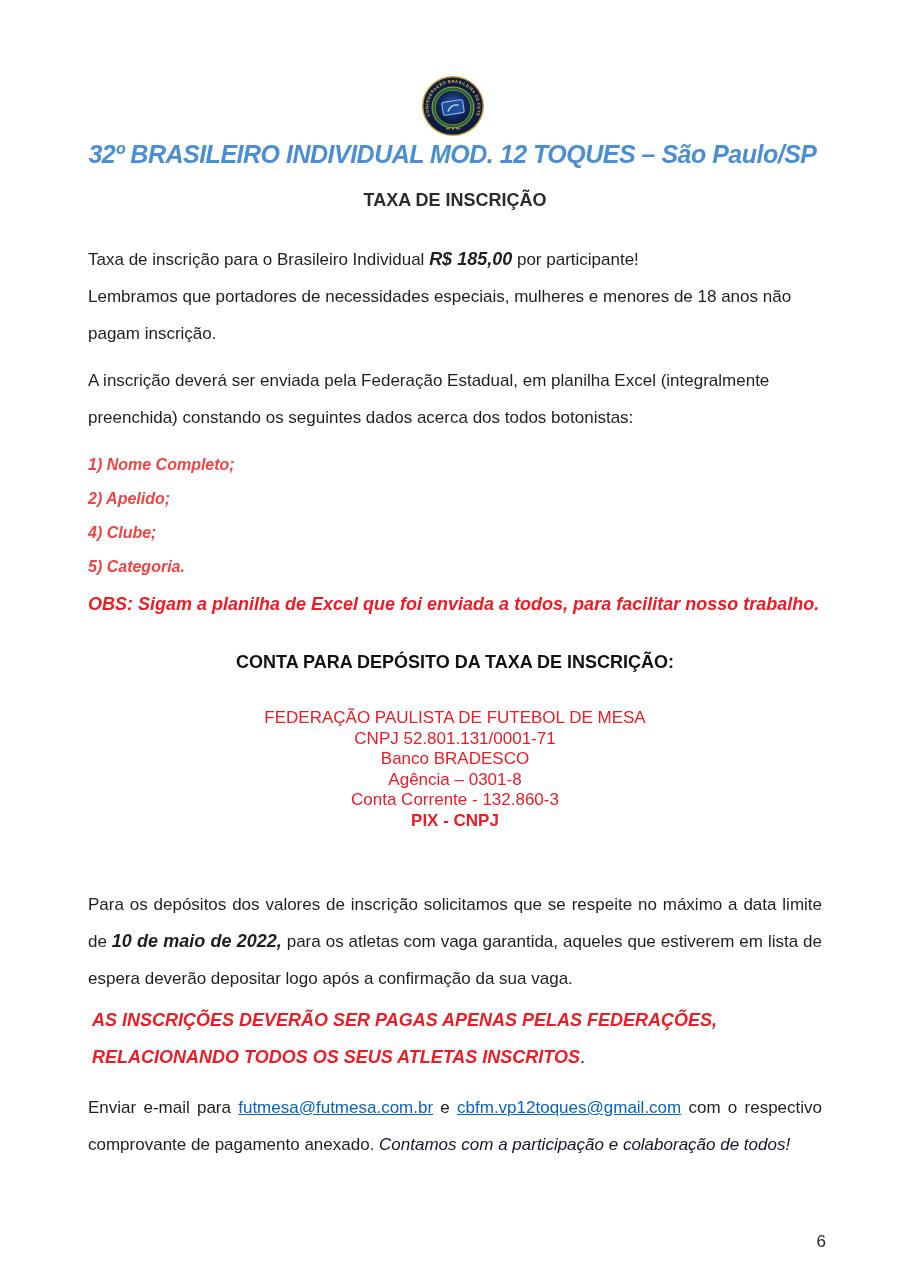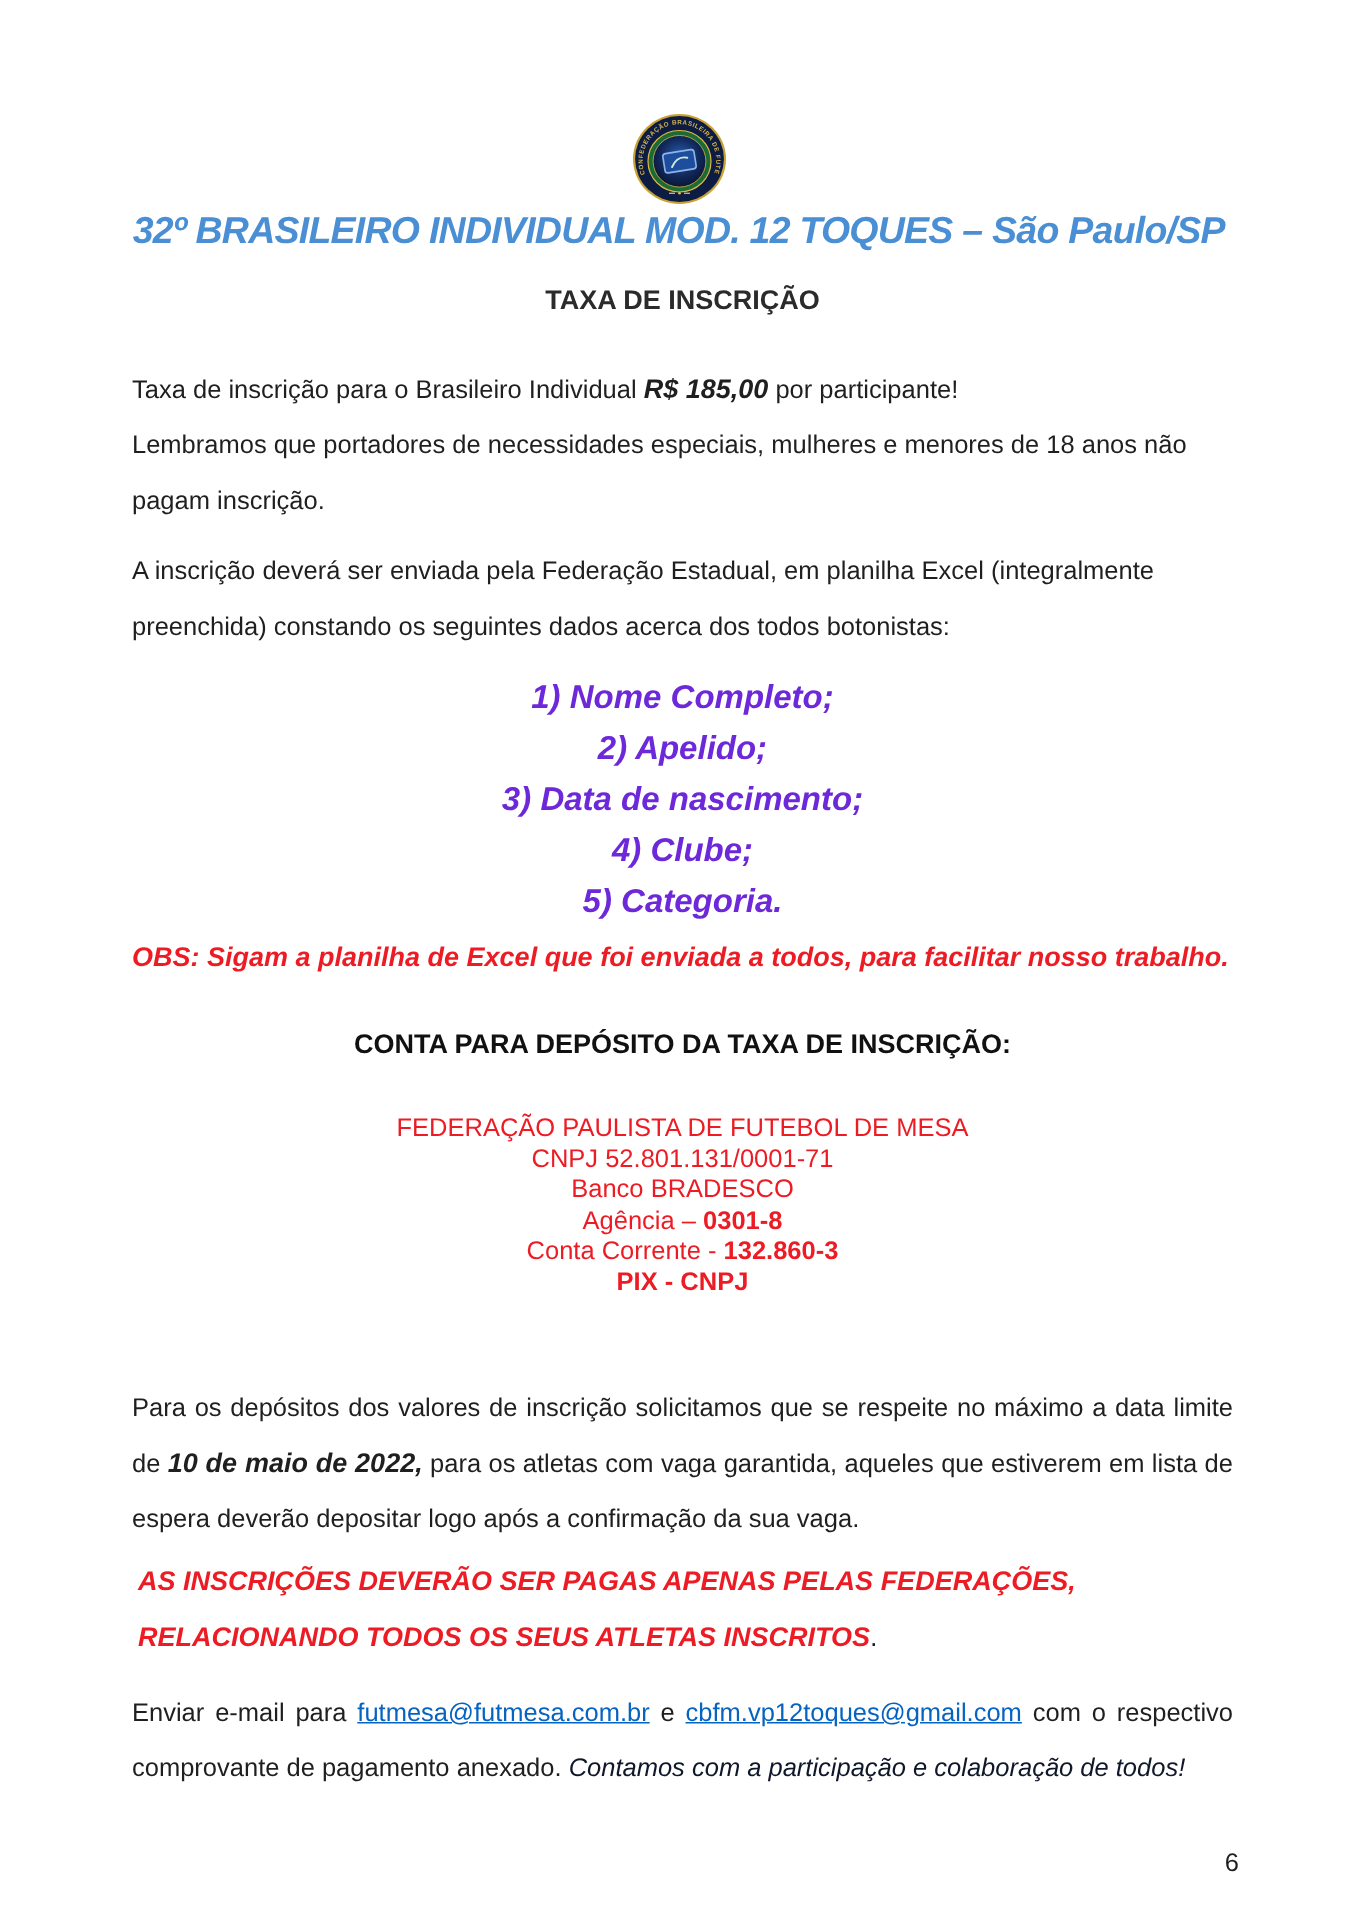--- a/index.html
+++ b/index.html
@@ -66,44 +66,43 @@
     font-style: italic;
     font-size: 18px;
   }
   .para-federation { margin-top: 10px; }
 
   .required-list {
     margin-top: 12px;
     list-style: none;
   }
   .required-list li {
-    font-size: 22px;
+    font-size: 16px;
     line-height: 34px;
     font-weight: bold;
     font-style: italic;
-    color: #6d28d9;
-    text-align: center;
+    color: #ef4444;
   }
 
   .obs-note {
     margin-top: 10px;
     font-size: 18px;
     font-weight: bold;
     font-style: italic;
     color: #ed1c24;
   }
 
   .bank-block {
     margin-top: 35px;
     text-align: center;
     font-size: 17px;
     line-height: 20.5px;
     color: #ed1c24;
   }
-  .bank-block .bold { font-weight: bold; }
+  .bank-block .bold { font-weight: normal; }
   .bank-pix { font-weight: bold; }
 
   .para-deadline {
     margin-top: 55px;
     text-align: justify;
   }
   .deadline-date {
     font-weight: bold;
     font-style: italic;
     font-size: 18px;
@@ -189,21 +188,20 @@
     <div class="para para-fee">
       <div><span>Taxa de inscrição para o Brasileiro Individual </span><span class="fee-amount">R$ 185,00</span><span> por participante!</span></div>
       <div>Lembramos que portadores de necessidades especiais, mulheres e menores de 18 anos não pagam inscrição.</div>
     </div>
 
     <div class="para para-federation">A inscrição deverá ser enviada pela Federação Estadual, em planilha Excel (integralmente preenchida) constando os seguintes dados acerca dos todos botonistas:</div>
 
     <ul class="required-list">
       <li>1) Nome Completo;</li>
       <li>2) Apelido;</li>
-      <li>3) Data de nascimento;</li>
       <li>4) Clube;</li>
       <li>5) Categoria.</li>
     </ul>
 
     <div class="obs-note">OBS: Sigam a planilha de Excel que foi enviada a todos, para facilitar nosso trabalho.</div>
 
     <div class="heading-conta">CONTA PARA DEPÓSITO DA TAXA DE INSCRIÇÃO:</div>
 
     <div class="bank-block">
       <div>FEDERAÇÃO PAULISTA DE FUTEBOL DE MESA</div>

